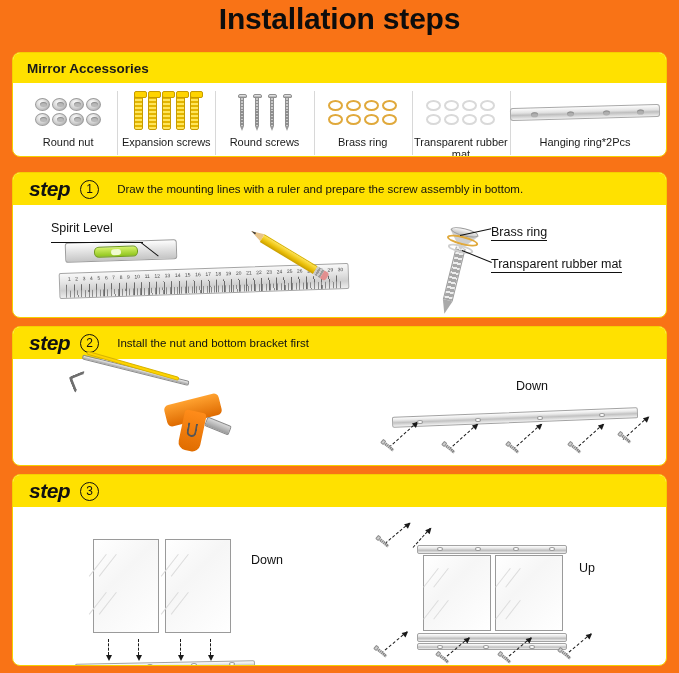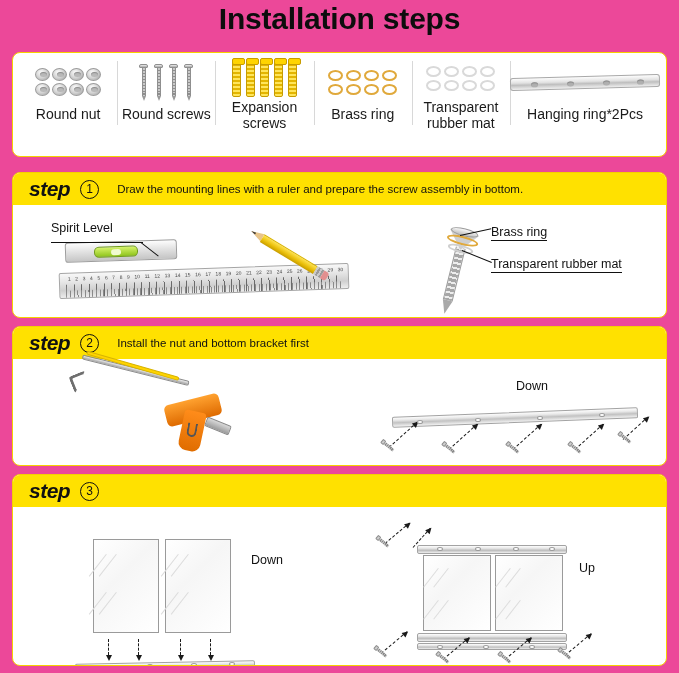--- a/index.html
+++ b/index.html
@@ -5,21 +5,21 @@
   * { box-sizing: border-box; }
   html, body {
     margin: 0; padding: 0;
     background: #ffffff;
     font-family: "Liberation Sans", sans-serif;
   }
   #page {
     position: relative;
     width: 679px;
     height: 673px;
-    background: #ec4899;
+    background: #f97316;
     overflow: hidden;
   }
   .title {
     position: absolute;
     top: 2px;
     left: 0;
     width: 679px;
     text-align: center;
     font-size: 30px;
     font-weight: bold;
@@ -97,21 +97,21 @@
     padding-top: 5px;
   }
   .acc-cell + .acc-cell::before {
     content: "";
     position: absolute;
     left: 0; top: 6px; bottom: 6px;
     border-left: 1px solid #d8d8d8;
   }
   .acc-art { height: 44px; display:flex; align-items:center; justify-content:center; }
   .acc-label {
-    font-size: 14px;
+    font-size: 11px;
     color: #1a1a1a;
     text-align: center;
     margin-top: 2px;
   }
 
   
   .nut-grid { display: grid; grid-template-columns: repeat(4, 15px); grid-gap: 2px 2px; }
   .nut {
     width: 15px; height: 13px;
     border-radius: 50%;
@@ -436,36 +436,52 @@
   }
 </style>
 </head>
 <body>
 
 <div id="page">
 
   <div class="title">Installation steps</div>
 
   <div class="panel" style="top:52px;height:105px;">
+    <div class="panel-head">
+      <span class="head-title">Mirror Accessories</span>
+    </div>
     <div class="acc-row">
 
       <div class="acc-cell">
         <div class="acc-art">
           <div class="nut-grid">
             <div class="nut"></div>
               <div class="nut"></div>
               <div class="nut"></div>
               <div class="nut"></div>
             <div class="nut"></div>
               <div class="nut"></div>
               <div class="nut"></div>
               <div class="nut"></div>
           </div>
         </div>
         <div class="acc-label">Round nut</div>
+      </div>
+
+      <div class="acc-cell">
+        <div class="acc-art">
+          <div class="exp-row">
+            <div class="exp"></div>
+              <div class="exp"></div>
+              <div class="exp"></div>
+              <div class="exp"></div>
+              <div class="exp"></div>
+          </div>
+        </div>
+        <div class="acc-label">Expansion screws</div>
       </div>
 
       <div class="acc-cell">
         <div class="acc-art">
           <div class="screws">
             <div class="screw-v">
                 <div class="screw-head"></div>
                 <div class="screw-body"></div>
                 <div class="screw-tip"></div>
               </div>
@@ -480,33 +496,20 @@
                 <div class="screw-tip"></div>
               </div>
             <div class="screw-v">
                 <div class="screw-head"></div>
                 <div class="screw-body"></div>
                 <div class="screw-tip"></div>
               </div>
           </div>
         </div>
         <div class="acc-label">Round screws</div>
-      </div>
-
-      <div class="acc-cell">
-        <div class="acc-art">
-          <div class="exp-row">
-            <div class="exp"></div>
-              <div class="exp"></div>
-              <div class="exp"></div>
-              <div class="exp"></div>
-              <div class="exp"></div>
-          </div>
-        </div>
-        <div class="acc-label">Expansion screws</div>
       </div>
 
       <div class="acc-cell">
         <div class="acc-art">
           <div class="ring-grid">
             <div class="ring"></div>
               <div class="ring"></div>
               <div class="ring"></div>
               <div class="ring"></div>
             <div class="ring"></div>

